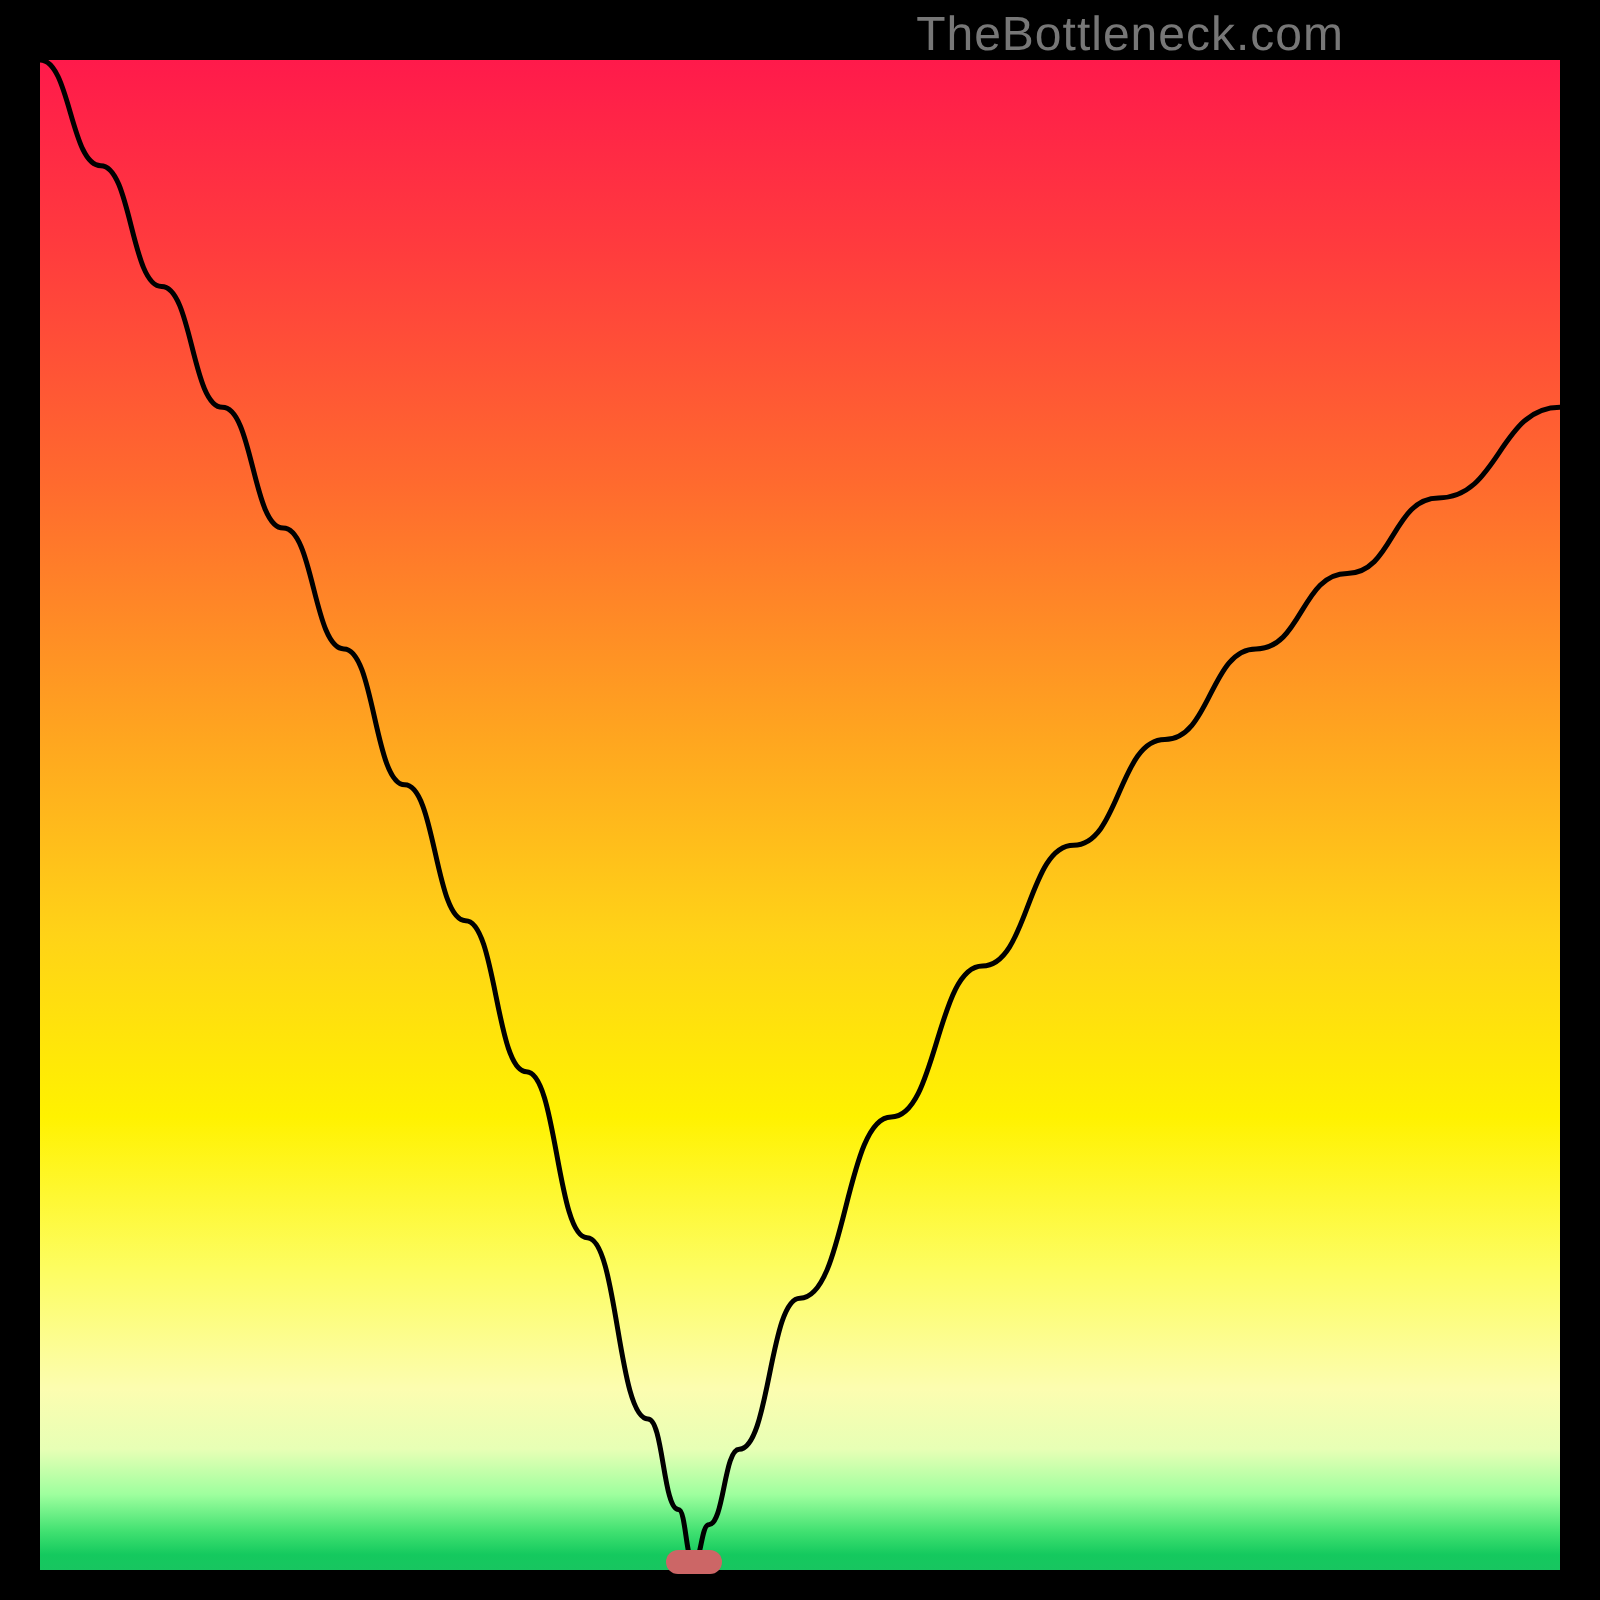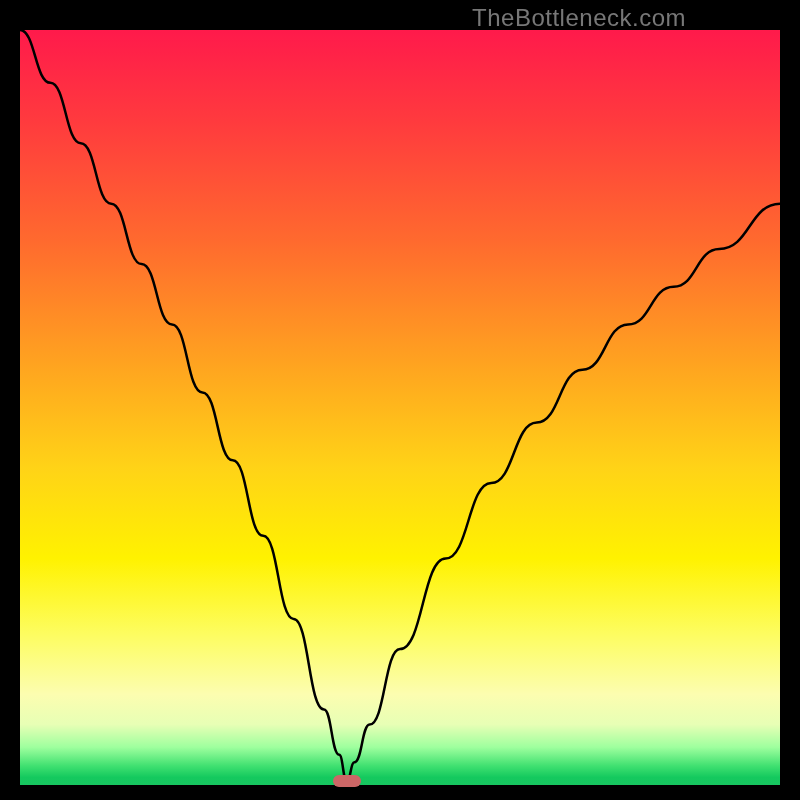--- a/index.html
+++ b/index.html
@@ -9,21 +9,20 @@
     height: 800px;
     overflow: hidden;
     font-family: Arial, Helvetica, sans-serif;
     background: #000;
   }
   .frame {
     position: relative;
     width: 684px;
     height: 800px;
     background: #000;
-    padding-left: 14px;
   }
   .plot-area {
     position: absolute;
     left: 20px;
     top: 30px;
     width: 760px;
     height: 755px;
     background: linear-gradient(to bottom,
       #ff1a4b 0%,
       #ff3a3e 12%,

